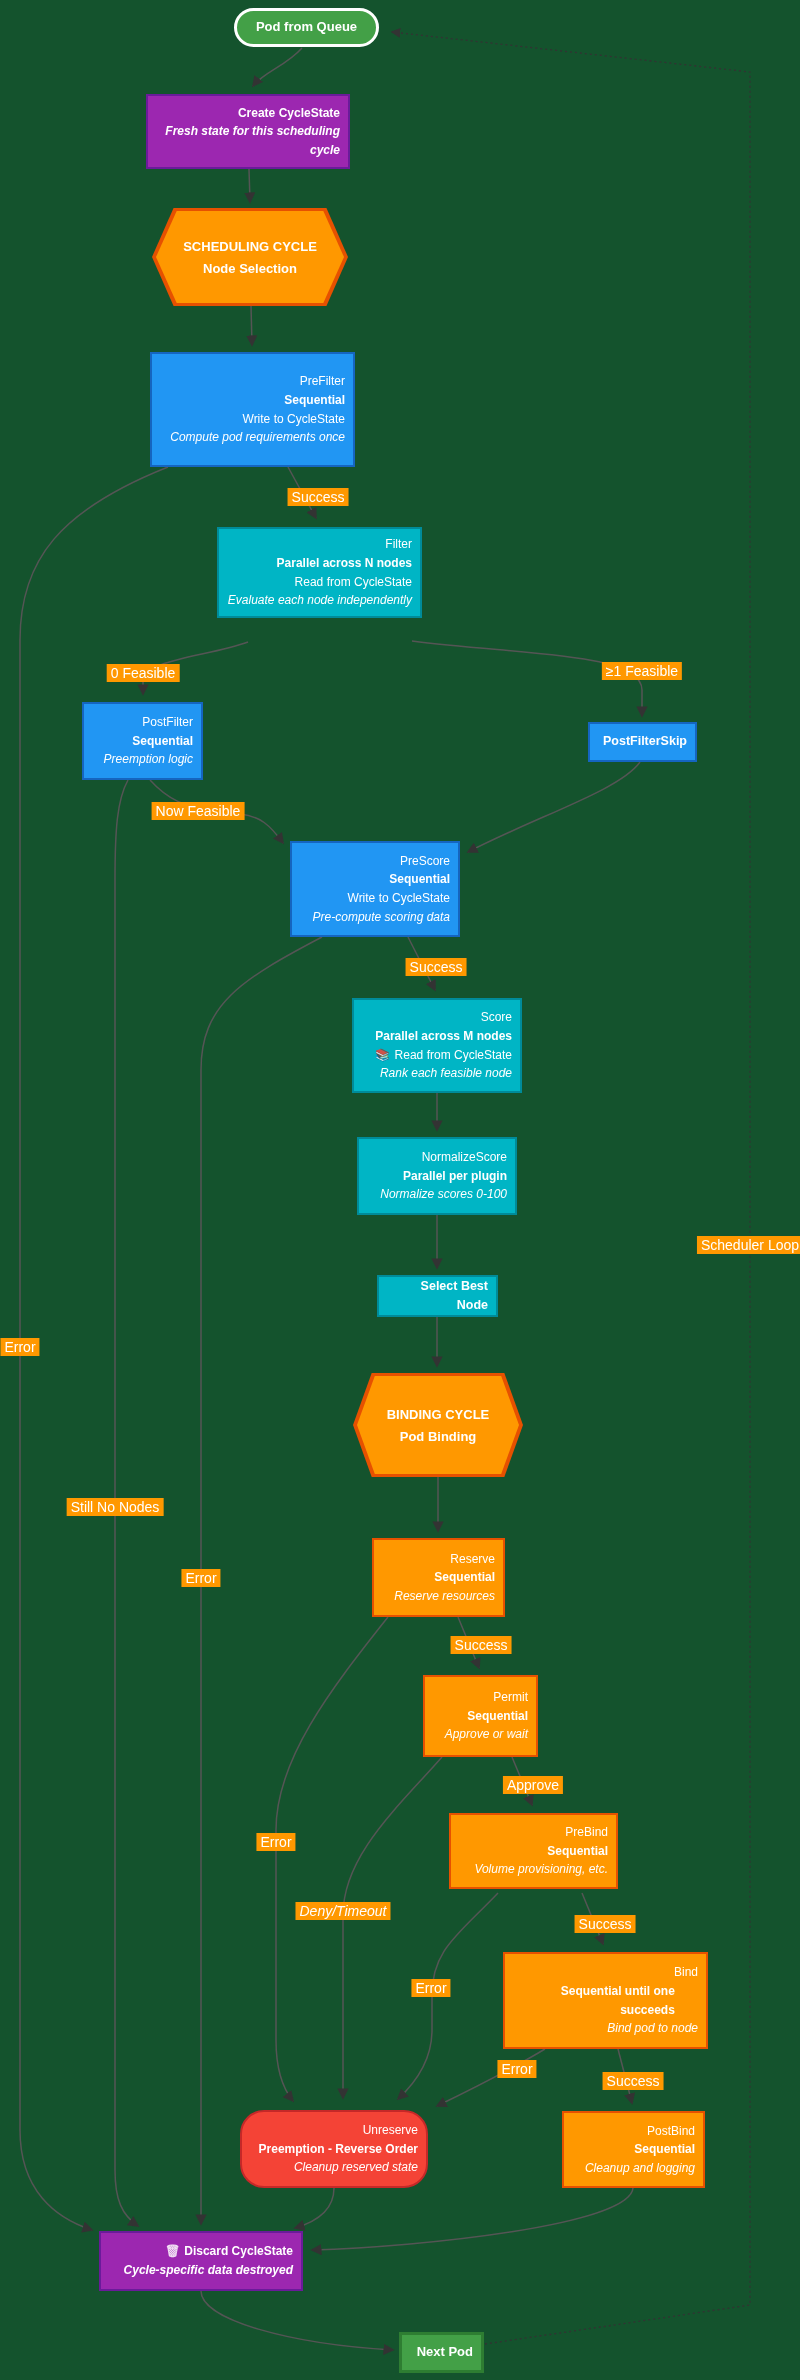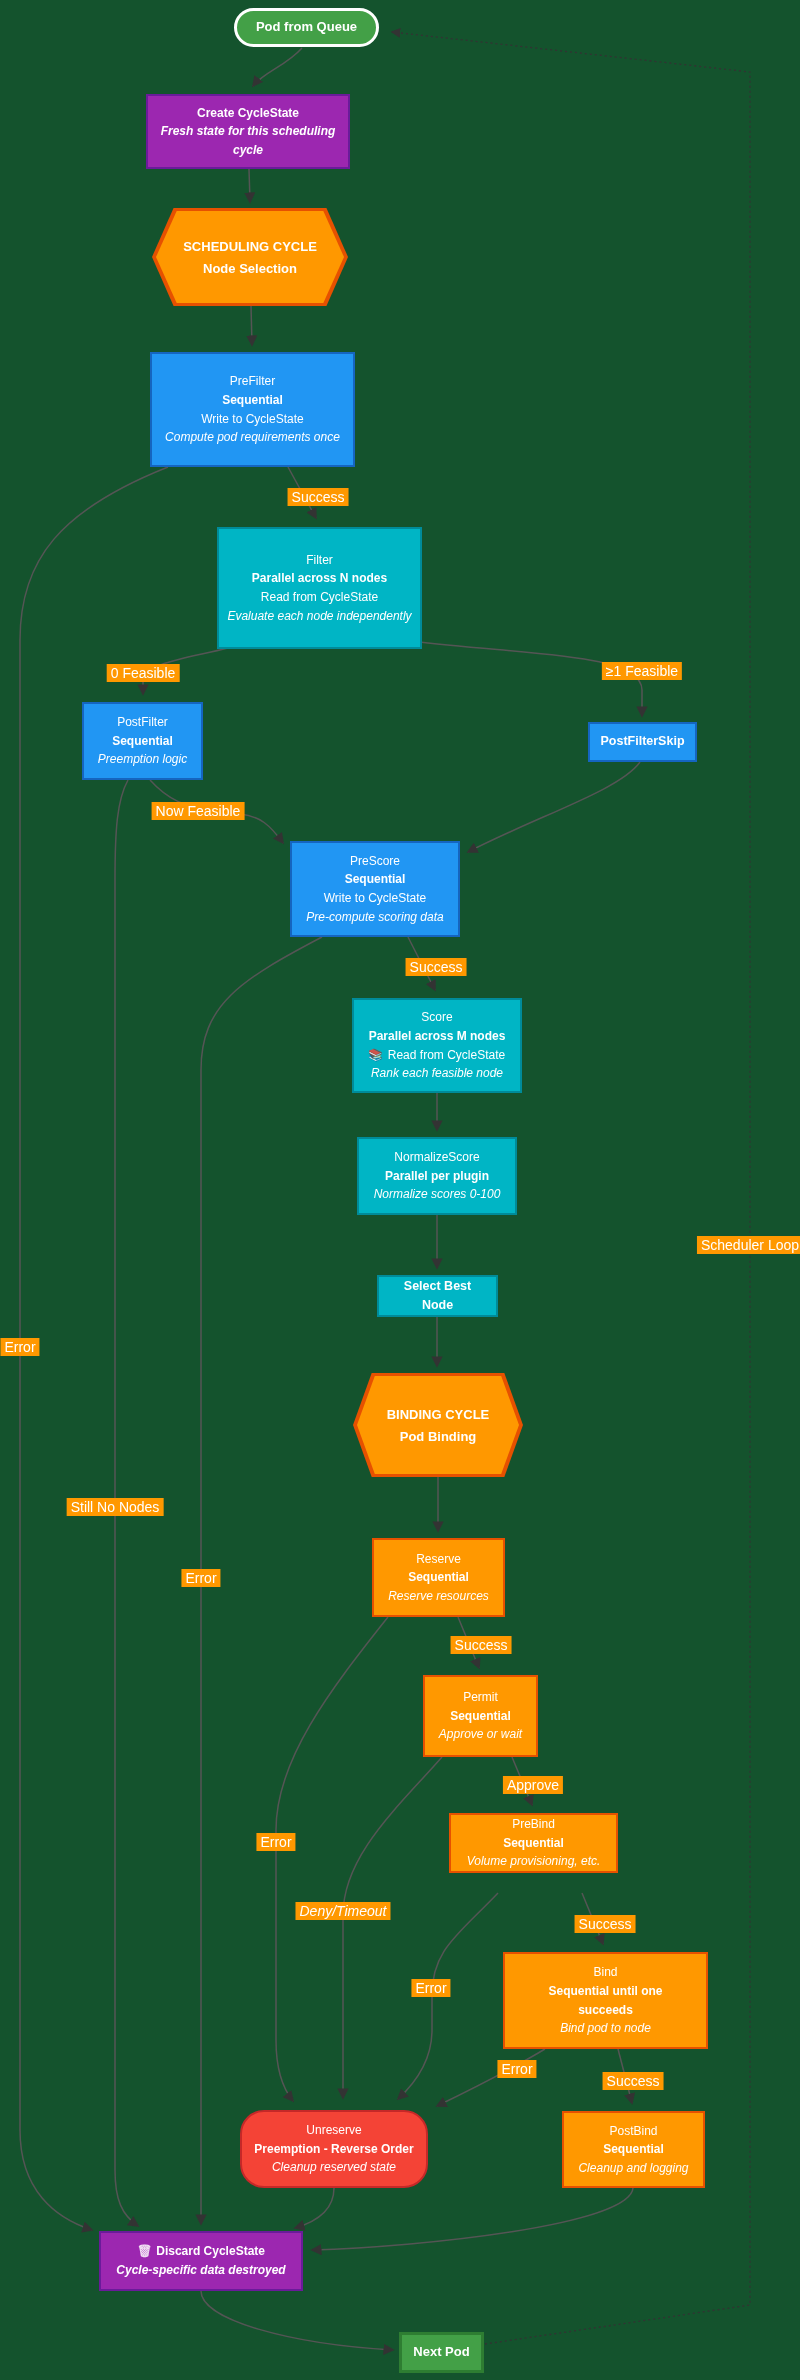--- a/index.html
+++ b/index.html
@@ -10,21 +10,21 @@
     --teal_fill:#00B5C5; --teal_border:#008B99;
     --red_fill:#F44336; --red_border:#C62828;
     --edge:#555555; --arrow:#333333;
   }
   html,body{margin:0;padding:0;background:#fff;}
   body{font-family:"Liberation Sans",sans-serif;}
   #canvas{position:relative;width:800px;height:2380px;background:#14532d;overflow:hidden;}
   #edges{position:absolute;left:0;top:0;z-index:1;}
   .node{position:absolute;box-sizing:border-box;display:flex;flex-direction:column;justify-content:center;
         align-items:center;text-align:center;color:#fff;font-size:12px;line-height:1.55;padding:4px 8px;z-index:3;}
-  .box{border:2px solid;}
+  .box{border:2px solid;text-align:right;}
   .blue{background:var(--blue_fill);border-color:var(--blue_border);}
   .teal{background:var(--teal_fill);border-color:var(--teal_border);}
   .orange{background:var(--orange_fill);border-color:var(--orange_border);}
   .red{background:var(--red_fill);border-color:var(--red_border);border-radius:24px;}
   .purple{background:var(--purple_fill);border-color:var(--purple_border);}
   .green{background:var(--green_fill);border-color:var(--green_border);}
   .pill{border-radius:22px;border:3px solid;font-weight:bold;font-size:13px;}
   .single{font-weight:bold;font-size:12.5px;}
   .nl{width:100%;}
   .nl.b{font-weight:bold;}
@@ -101,21 +101,21 @@
     </div>
   </div>
 
   <div class="node box blue" style="left:150px;top:352px;width:205px;height:115px;">
     <div class="nl">PreFilter</div>
     <div class="nl b">Sequential</div>
     <div class="nl">Write to CycleState</div>
     <div class="nl i">Compute pod requirements once</div>
   </div>
 
-  <div class="node box teal" style="left:217px;top:527px;width:205px;height:122px;">
+  <div class="node box teal" style="left:217px;top:527px;width:205px;height:91px;">
     <div class="nl">Filter</div>
     <div class="nl b">Parallel across N nodes</div>
     <div class="nl">Read from CycleState</div>
     <div class="nl i">Evaluate each node independently</div>
   </div>
 
   <div class="node box blue" style="left:82px;top:702px;width:121px;height:78px;">
     <div class="nl">PostFilter</div>
     <div class="nl b">Sequential</div>
     <div class="nl i">Preemption logic</div>
@@ -163,21 +163,21 @@
     <div class="nl b">Sequential</div>
     <div class="nl i">Reserve resources</div>
   </div>
 
   <div class="node box orange" style="left:423px;top:1675px;width:115px;height:82px;">
     <div class="nl">Permit</div>
     <div class="nl b">Sequential</div>
     <div class="nl i">Approve or wait</div>
   </div>
 
-  <div class="node box orange" style="left:449px;top:1813px;width:169px;height:60px;">
+  <div class="node box orange" style="left:449px;top:1813px;width:169px;height:76px;">
     <div class="nl">PreBind</div>
     <div class="nl b">Sequential</div>
     <div class="nl i">Volume provisioning, etc.</div>
   </div>
 
   <div class="node box orange" style="left:503px;top:1952px;width:205px;height:97px;">
     <div class="nl">Bind</div>
     <div class="nl b" style="width:75%;">Sequential until one succeeds</div>
     <div class="nl i">Bind pod to node</div>
   </div>

